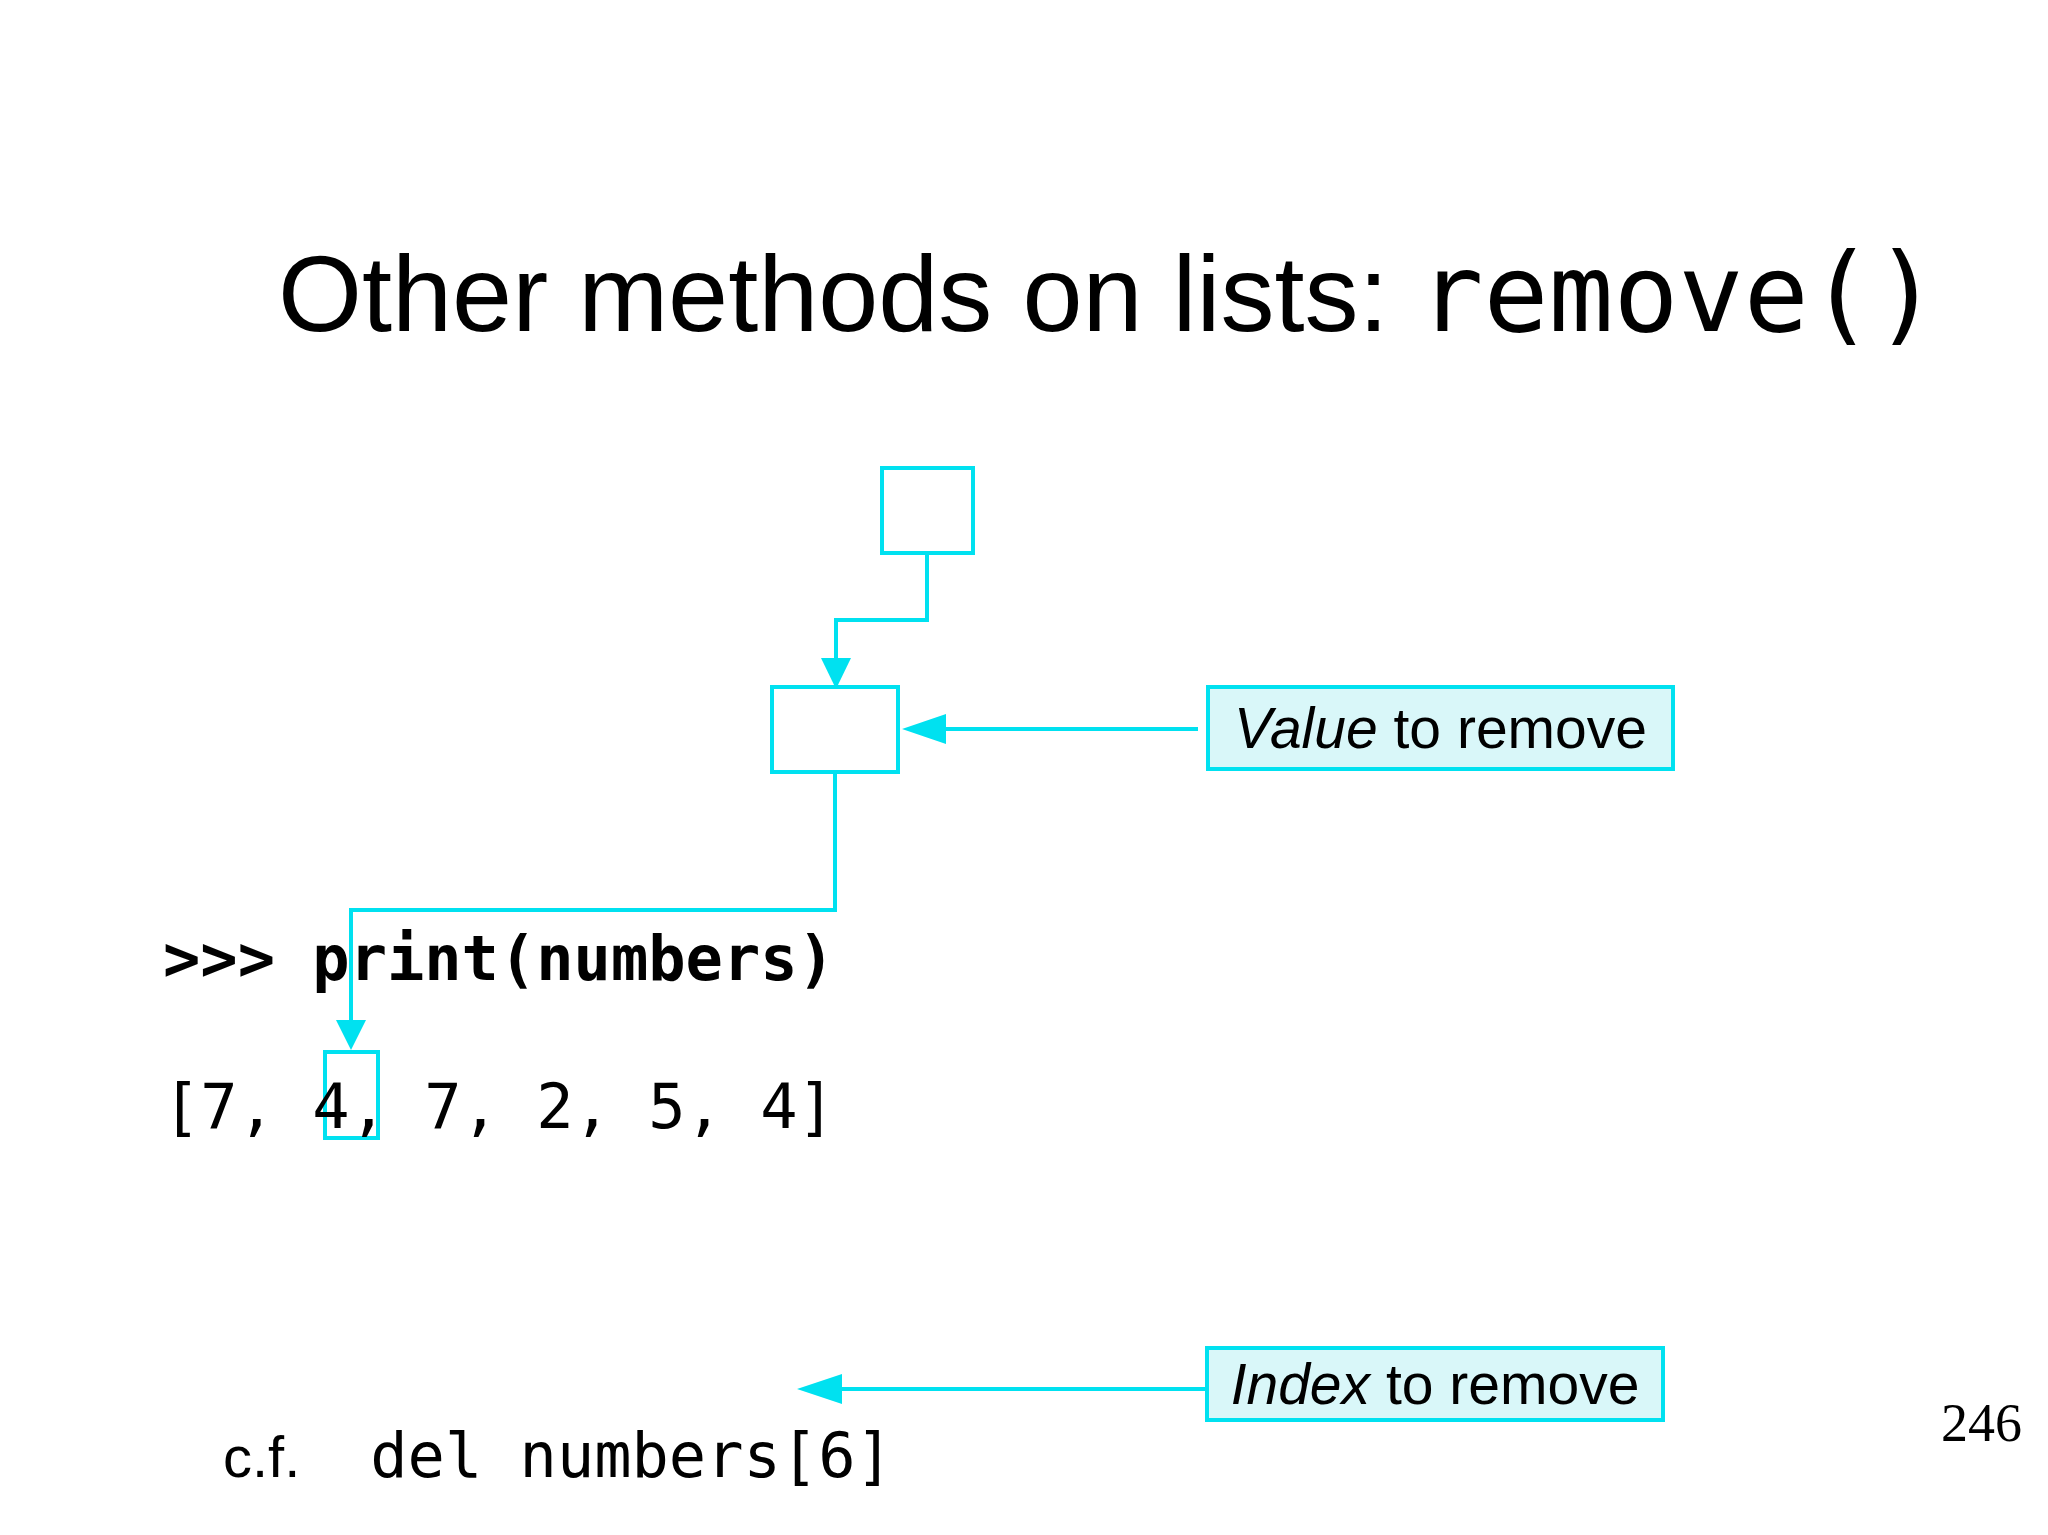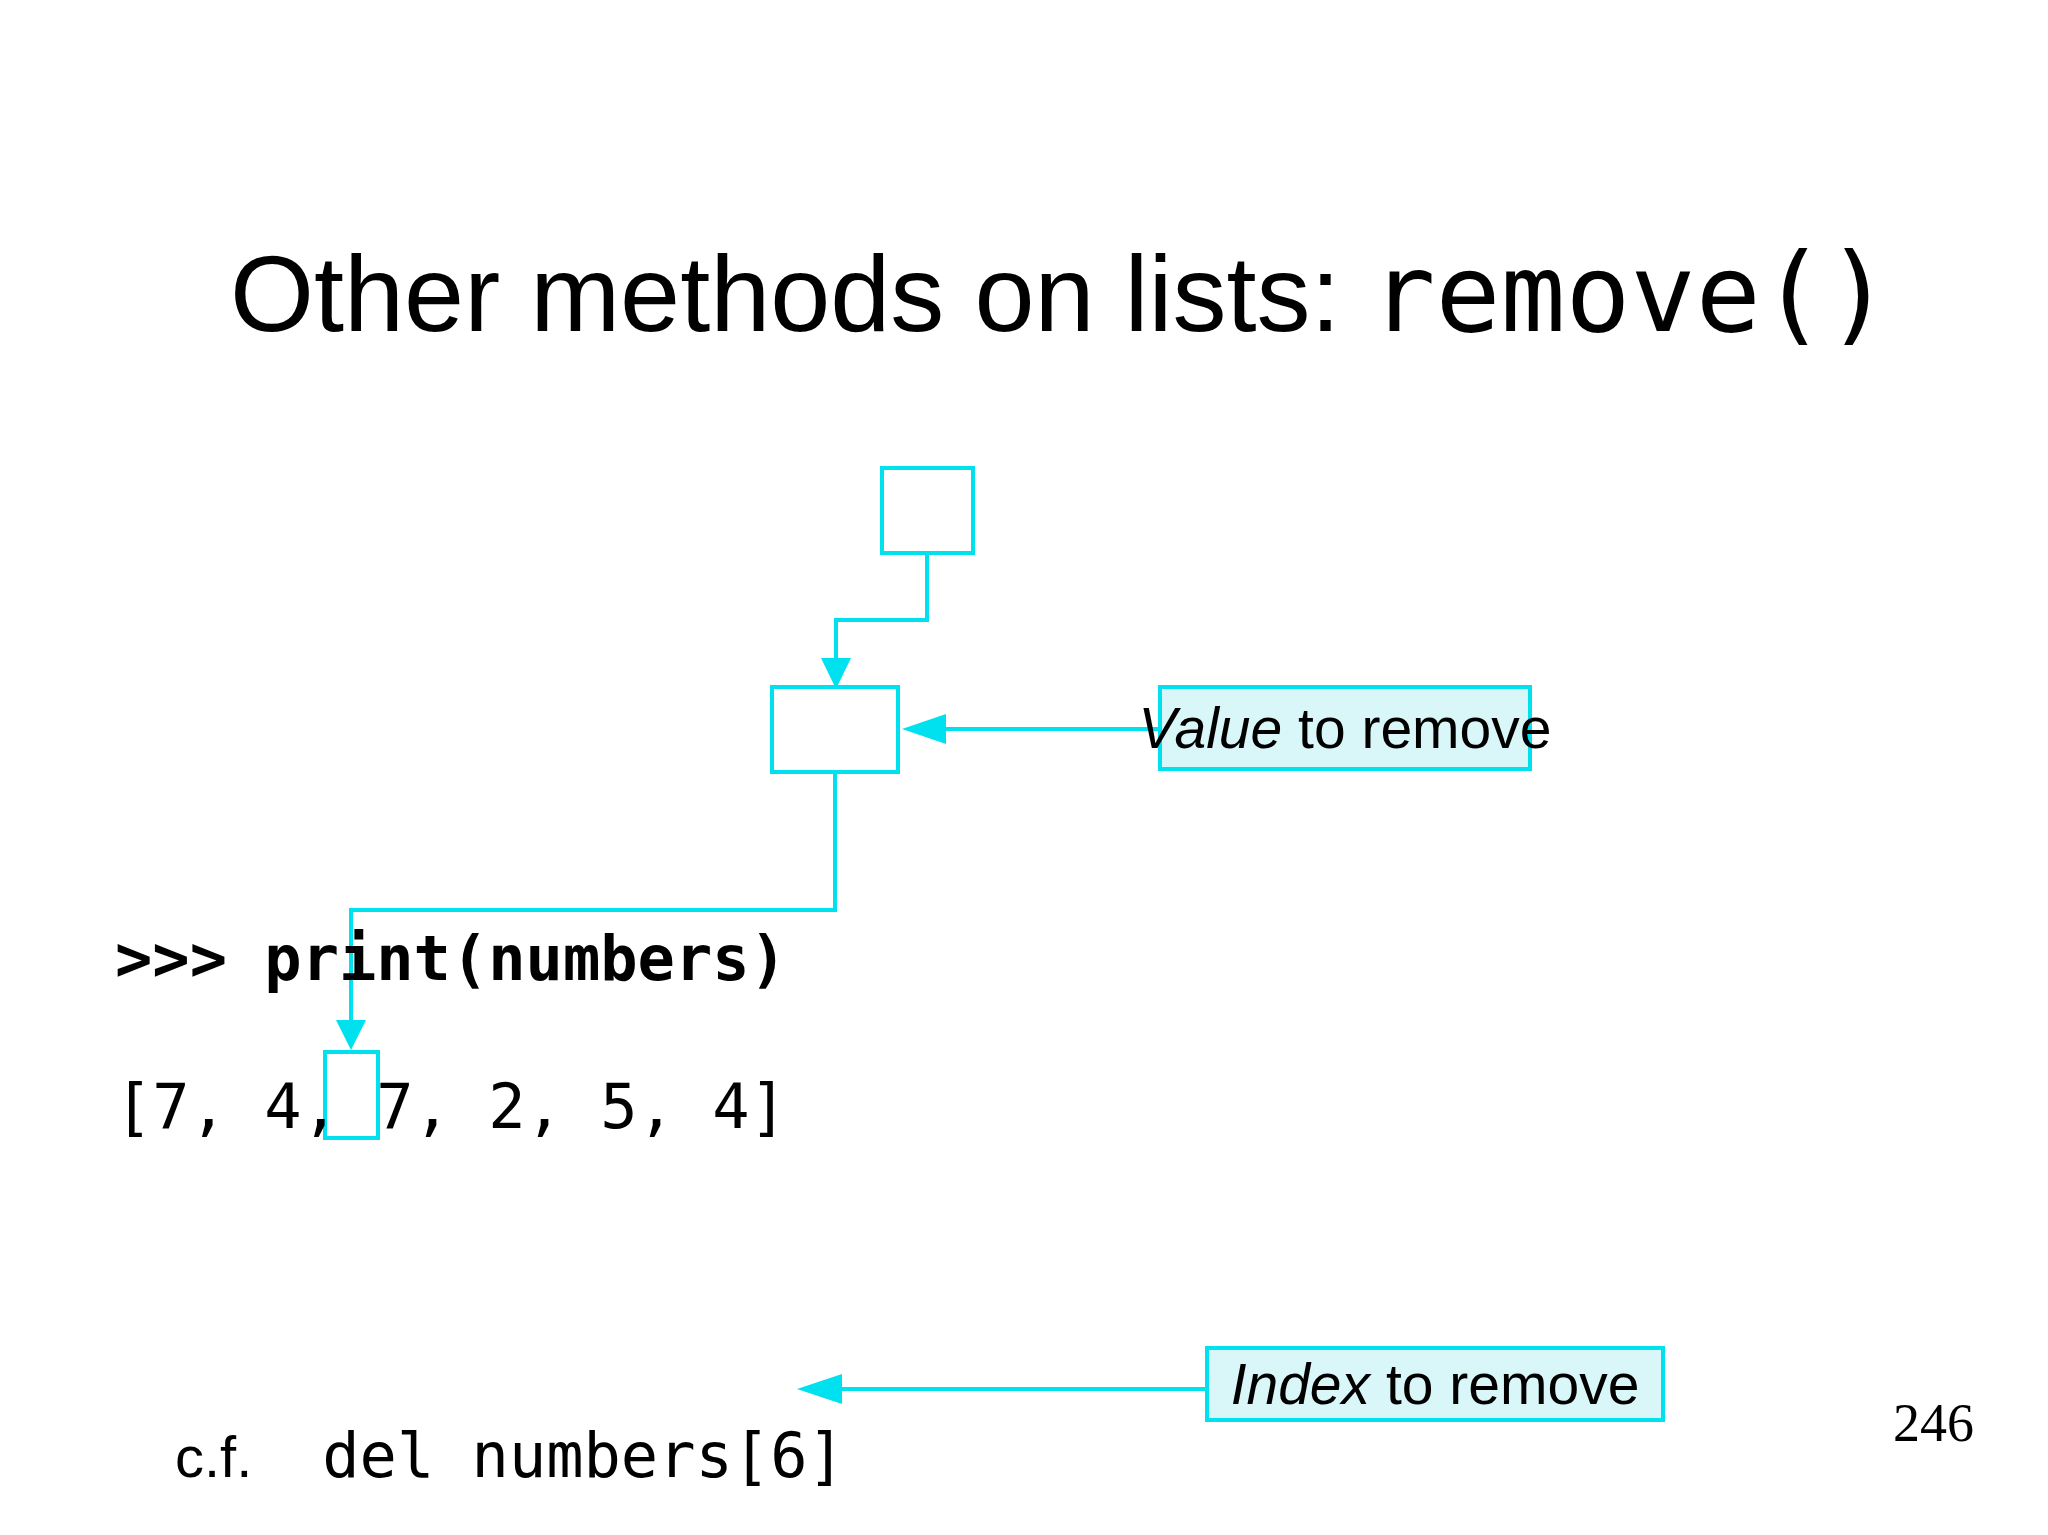--- a/index.html
+++ b/index.html
@@ -14,21 +14,21 @@
   }
   .overlay {
     position: absolute;
     left: 0; top: 0;
     width: 2048px; height: 1535px;
     z-index: 1;
   }
   .accent-stroke { stroke: var(--accent, #00e1f0); stroke-width: 4; fill: none; }
   .accent-fill   { fill: var(--accent, #00e1f0); }
 
-  .txt { position: absolute; z-index: 2; white-space: pre; line-height: 1; }
+  .txt { position: absolute; z-index: 2; white-space: pre; line-height: 1; margin-left: 48px; }
 
   .title {
     left: 110px; top: 132px;
     font-size: 108px;
     font-family: "Liberation Sans", sans-serif;
   }
   .title .mono { font-family: "DejaVu Sans Mono", monospace; }
 
   .code {
     font-family: "DejaVu Sans Mono", monospace;
@@ -47,21 +47,21 @@
     background: var(--label-fill, #d9f7f9);
     border: 4px solid var(--accent, #00e1f0);
     box-sizing: border-box;
     display: flex;
     align-items: center;
     justify-content: center;
     font-size: 57px;
     white-space: pre;
   }
   .callout .em { font-style: italic; }
-  .callout-value { left: 1158px; top: 685px;  width: 374px; height: 86px; justify-content: center; }
+  .callout-value { left: 1206px; top: 685px;  width: 469px; height: 86px; justify-content: center; }
   .callout-index { left: 1205px; top: 1346px; width: 460px; height: 76px; }
 
   .footer-row { left: 106px; top: 1363px; font-size: 62px; }
   .cf {
     font-family: "Liberation Sans", sans-serif;
     font-size: 58px;
   }
   .del-code {
     font-family: "DejaVu Sans Mono", monospace;
     font-size: 62px;

